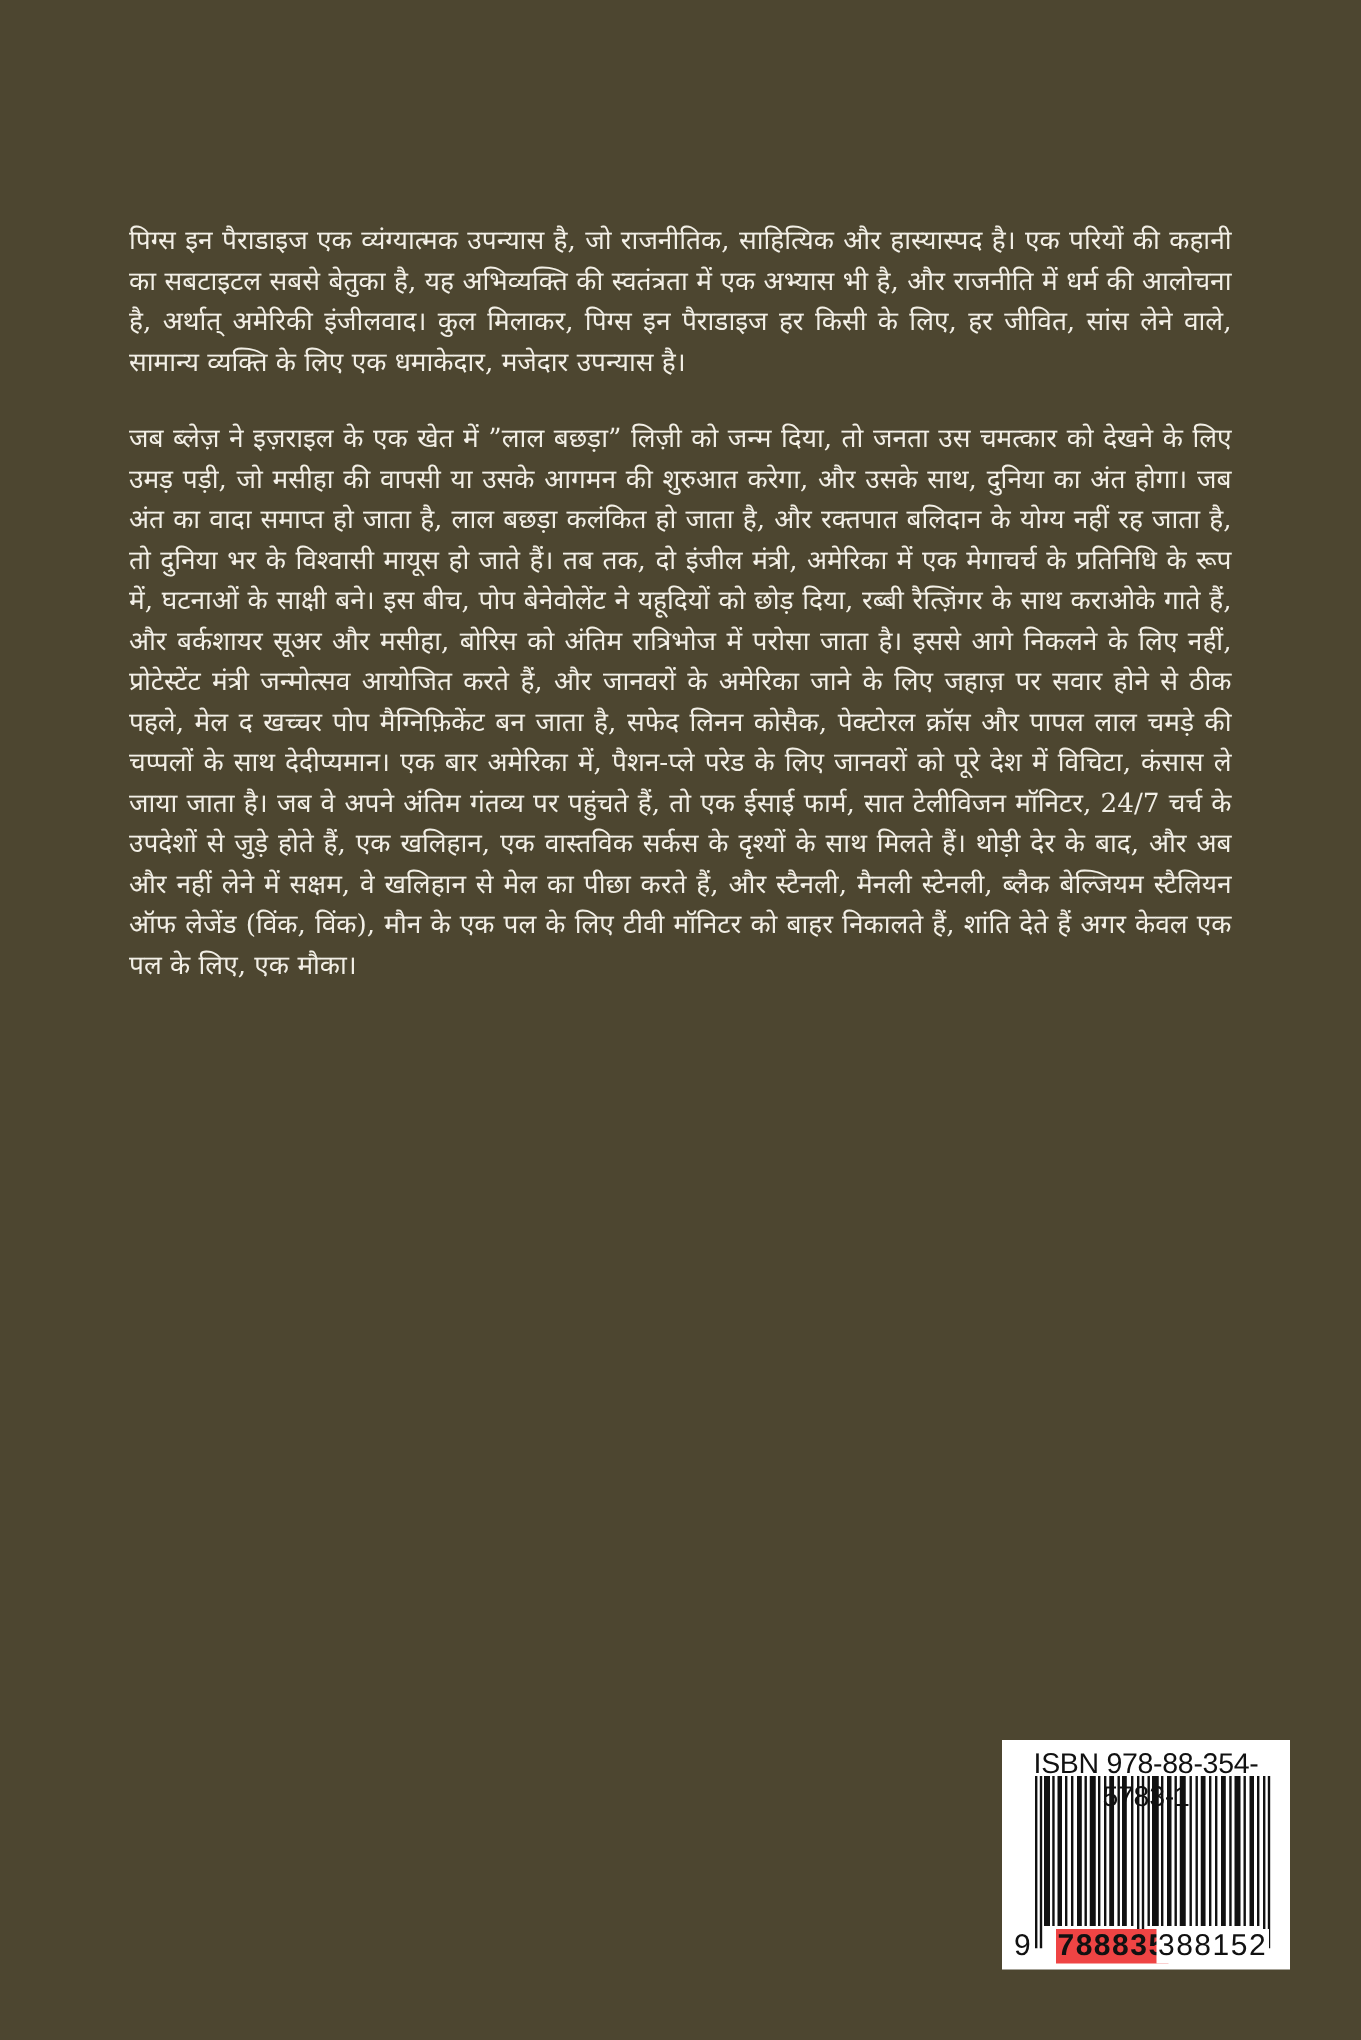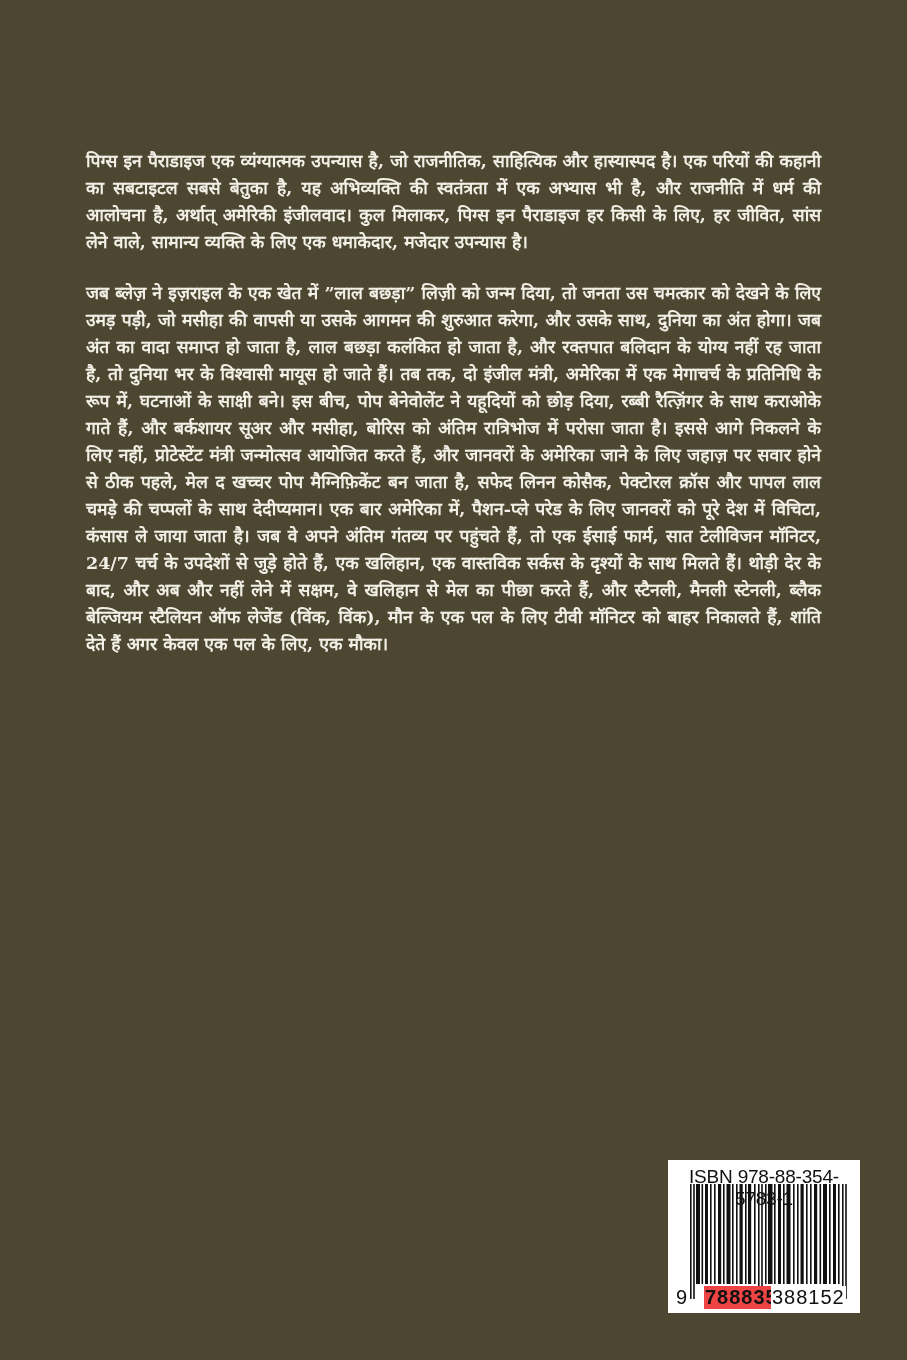--- a/index.html
+++ b/index.html
@@ -11,21 +11,21 @@
   }
   .blurb {
     position: absolute;
     left: 86px; top: 148px;
     width: 735px;
     color: #f2efe6;
     font-size: 17.5px;
     line-height: 27px;
     text-align: justify;
   }
-  .blurb p { margin: 0 0 24px 0; font-weight: bold; }
+  .blurb p { margin: 0 0 24px 0; }
   .barcode-box {
     position: absolute;
     left: 668px; top: 1160px;
     width: 192px; height: 153px;
     background: #ffffff;
     box-sizing: border-box;
   }
   .isbn-text {
     position: absolute; left: 0; right: 0; top: 6px;
     text-align: center;

